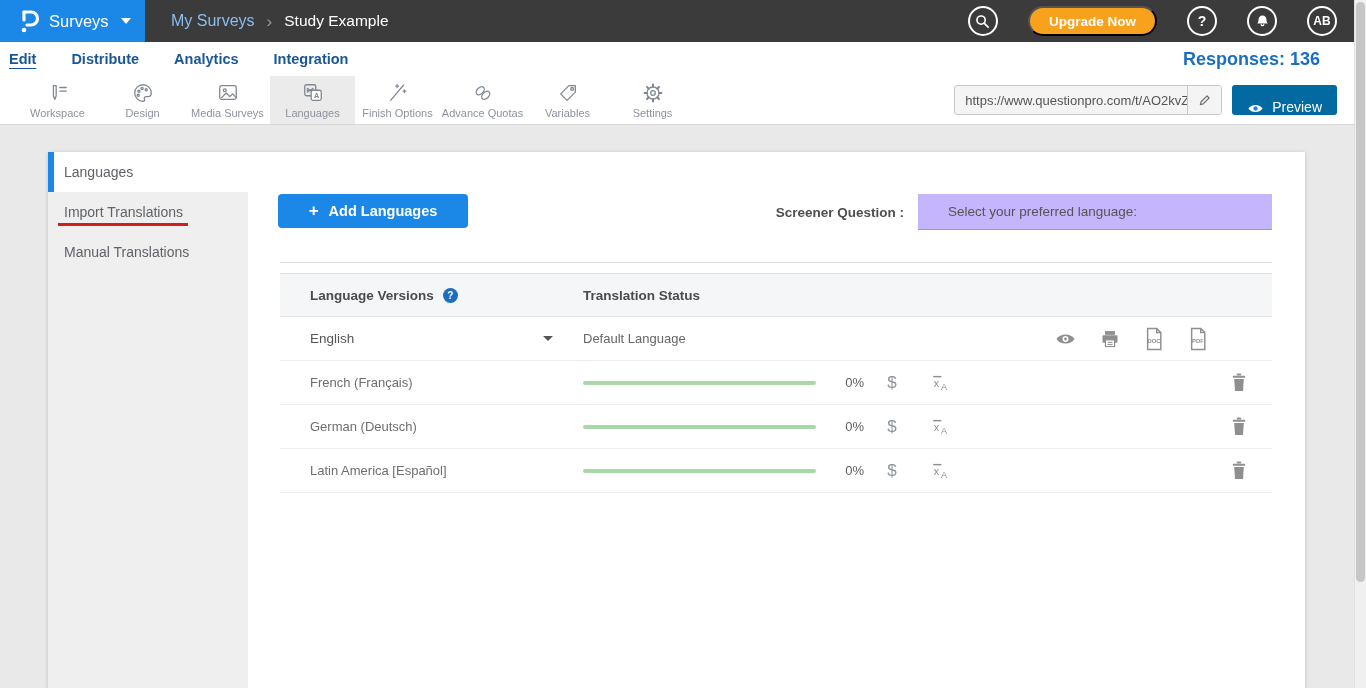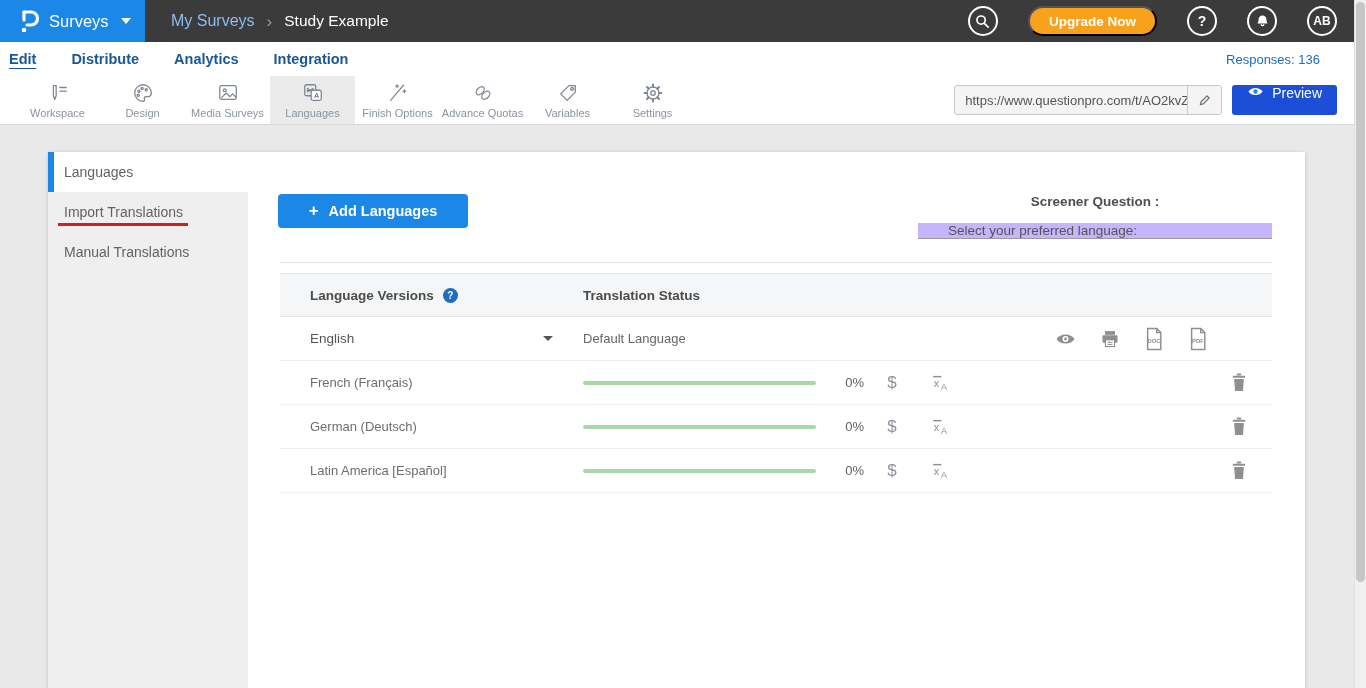--- a/index.html
+++ b/index.html
@@ -16,45 +16,45 @@
   .bc-chev { color:#9a9a9a; font-size:17px; line-height:1; }
   .bc-current { color:#ffffff; font-size:15.5px; }
   .topbar-right { margin-left:auto; display:flex; align-items:center; gap:30px; padding-right:17px; }
   .circle-btn { width:30px; height:30px; border:2px solid #fff; border-radius:50%; display:flex; align-items:center; justify-content:center; color:#fff; font-weight:bold; font-size:14px; cursor:pointer; background:transparent; }
   .upgrade { height:30px; border-radius:15px; background:#f7a11d; color:#fff; font-size:13.5px; font-weight:bold; display:flex; align-items:center; padding:0 19px; cursor:pointer; }
 
   
   .nav { position:absolute; top:42px; left:0; width:1354px; height:34px; background:#fff; display:flex; align-items:center; padding-left:9px; }
   .nav-tab { color:#1a5796; font-size:14.5px; font-weight:bold; margin-right:35px; cursor:pointer; }
   .nav-tab.active { text-decoration:underline; text-underline-offset:4px; }
-  .responses { margin-left:auto; padding-right:34px; color:#1a6fc0; font-size:13px; font-weight:normal; }
+  .responses { margin-left:auto; padding-right:34px; color:#1a6fc0; font-size:18px; font-weight:bold; }
 
   
   .toolbar { position:absolute; top:76px; left:0; width:1354px; height:49px; background:#fff; border-bottom:1px solid #d7d7d7; display:flex; align-items:stretch; padding-left:15px; }
   .tool { width:85px; display:flex; flex-direction:column; align-items:center; justify-content:center; gap:3px; cursor:pointer; }
   .tool.active { background:#ebebeb; }
   .tool svg { stroke:#7f8793; fill:none; stroke-width:1.4; stroke-linecap:round; stroke-linejoin:round; }
   .tool-label { font-size:11px; color:#8b93a0; white-space:nowrap; }
   .toolbar-right { margin-left:auto; display:flex; align-items:center; gap:10px; padding-right:17px; }
   .url-box { width:268px; height:30px; background:#f4f4f4; border:1px solid #c9c9c9; border-radius:3px; display:flex; align-items:center; overflow:hidden;margin-left:15px; }
   .url-text { flex:1; padding:0 10px; font-size:13px; color:#555; white-space:nowrap; overflow:hidden; }
   .url-edit { width:34px; height:100%; border-left:1px solid #c9c9c9; display:flex; align-items:center; justify-content:center; cursor:pointer; background:#f4f4f4; }
-  .preview-btn { height:30px; background:#1d4ed8; border:none; border-radius:3px; color:#fff; font-size:14px; display:flex; align-items:flex-start; gap:8px; padding:0 15px; cursor:pointer; font-family:inherit; }
+  .preview-btn { height:30px; background:#0369a1; border:none; border-radius:3px; color:#fff; font-size:14px; display:flex; align-items:flex-end; gap:8px; padding:0 15px; cursor:pointer; font-family:inherit; }
 
   
   .card { position:absolute; left:48px; top:152px; width:1257px; height:536px; background:#fff; box-shadow:0 1px 4px rgba(0,0,0,0.18); }
   .side { position:absolute; left:0; top:0; width:200px; height:100%; background:#efefef; }
   .side-item { height:40px; display:flex; align-items:center; padding-left:16px; font-size:14px; color:#5f6368; cursor:pointer; position:relative; }
   .side-item.active { background:#fff; border-left:6px solid #1b87e6; padding-left:10px; }
   .red-line { position:absolute; left:10px; top:31px; width:130px; height:3px; background:#d0201c; }
 
   .main { position:absolute; left:200px; top:0; right:0; bottom:0; background:#fff; }
   .add-btn { position:absolute; left:30px; top:42px; width:190px; height:34px; background:#1b87e6; border:none; border-radius:4px; color:#fff; font-size:14.5px; font-weight:bold; display:flex; align-items:center; justify-content:center; gap:10px; cursor:pointer; font-family:inherit; }
   .add-plus { font-size:17px; font-weight:bold; }
-  .screener { position:absolute; top:42px; right:33px; display:flex; align-items:center; gap:14px; height:36px;flex-direction:column; }
+  .screener { position:absolute; top:42px; right:33px; display:flex; align-items:center; gap:14px; height:36px; }
   .screener-label { font-size:13.5px; color:#4e4e4e; font-weight:bold; }
   .screener-select { width:354px; height:36px; background:#c4b5fd; border:none; border-bottom:1px solid #9c9c9c; display:flex; align-items:center; padding-left:30px; font-size:13.5px; color:#555; cursor:pointer; }
   .divider { position:absolute; top:110px; left:32px; right:33px; height:1px; background:#e3e3e3; }
 
   .table { position:absolute; top:121px; left:32px; right:33px; }
   .thead { height:44px; background:#f5f6f7; border-top:1px solid #e2e2e2; border-bottom:1px solid #e2e2e2; display:flex; align-items:center; }
   .th-lang { width:303px; padding-left:30px; font-size:13.5px; font-weight:bold; color:#4b4b4b; display:flex; align-items:center; gap:9px; }
   .th-status { font-size:13.5px; font-weight:bold; color:#4b4b4b; }
   .help-dot { width:15px; height:15px; border-radius:50%; background:#1c6fc0; color:#fff; font-size:10px; font-weight:bold; display:flex; align-items:center; justify-content:center; cursor:pointer; }
   .trow { height:44px; display:flex; align-items:center; border-bottom:1px solid #ededed; }

